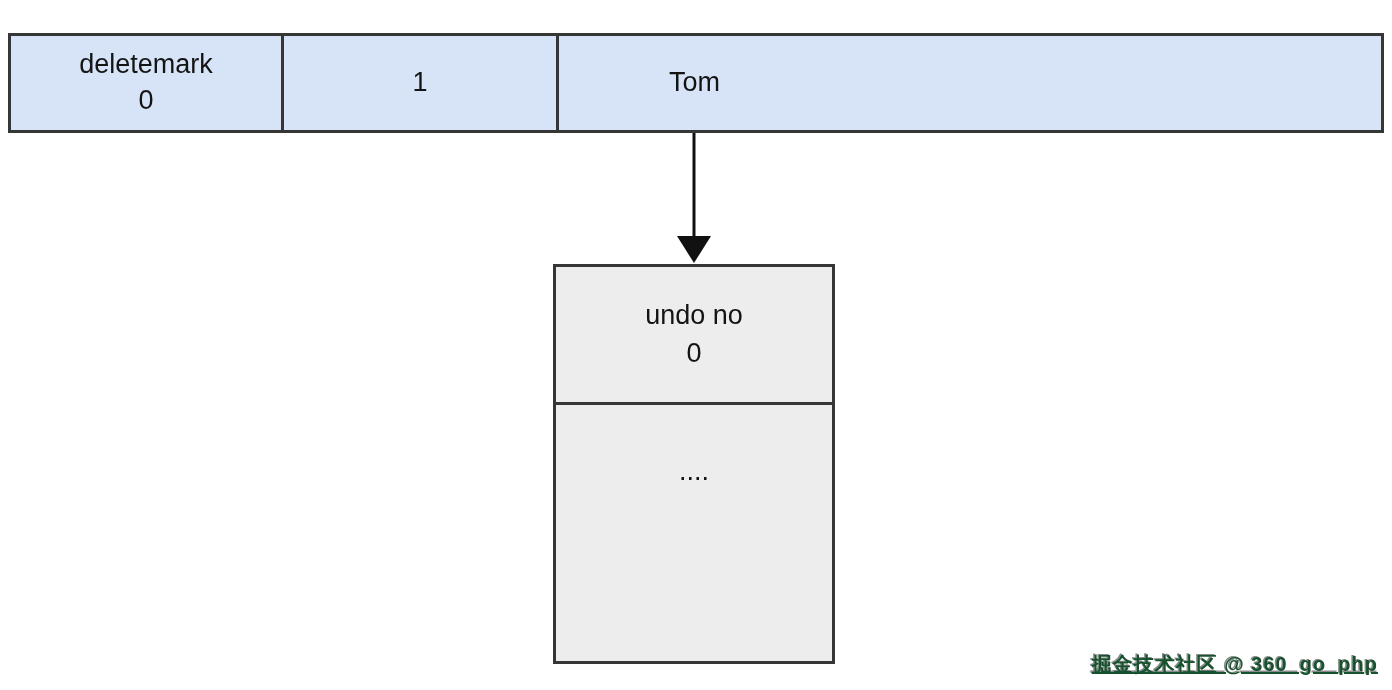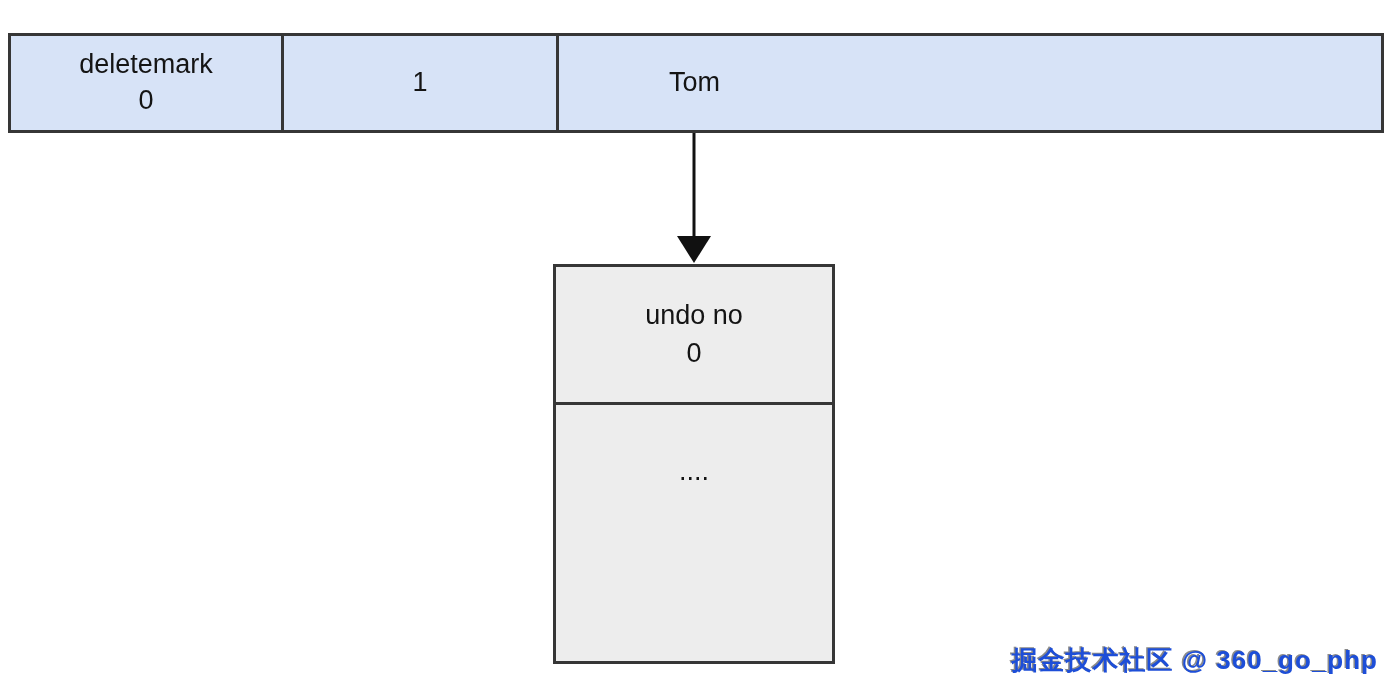--- a/index.html
+++ b/index.html
@@ -85,26 +85,27 @@
   .undo-cell + .undo-cell { border-top: 3px solid var(--border); }
   .undo-cell:nth-child(1) { height: 135px; border-radius: 32px; }
   .undo-cell:nth-child(2) { height: 137px; }
   .undo-cell:nth-child(3) { flex: 1; }
 
   
   .watermark {
     position: absolute;
     right: 14px;
     bottom: 12px;
-    font-size: 26px;
+    font-size: 20px;
     font-weight: 700;
     letter-spacing: 1px;
-    color: #1d4ed8;
+    color: #14532d;
     text-shadow: -1.5px -1.5px 0 #8a8a8a, 1.5px 1.5px 0 #ffffff;
     white-space: nowrap;
+    text-decoration: underline;
   }
 </style>
 </head>
 <body>
 
 <div class="canvas">
 
   <div class="record-row">
     <div class="record-cell">
       <span>deletemark</span>

